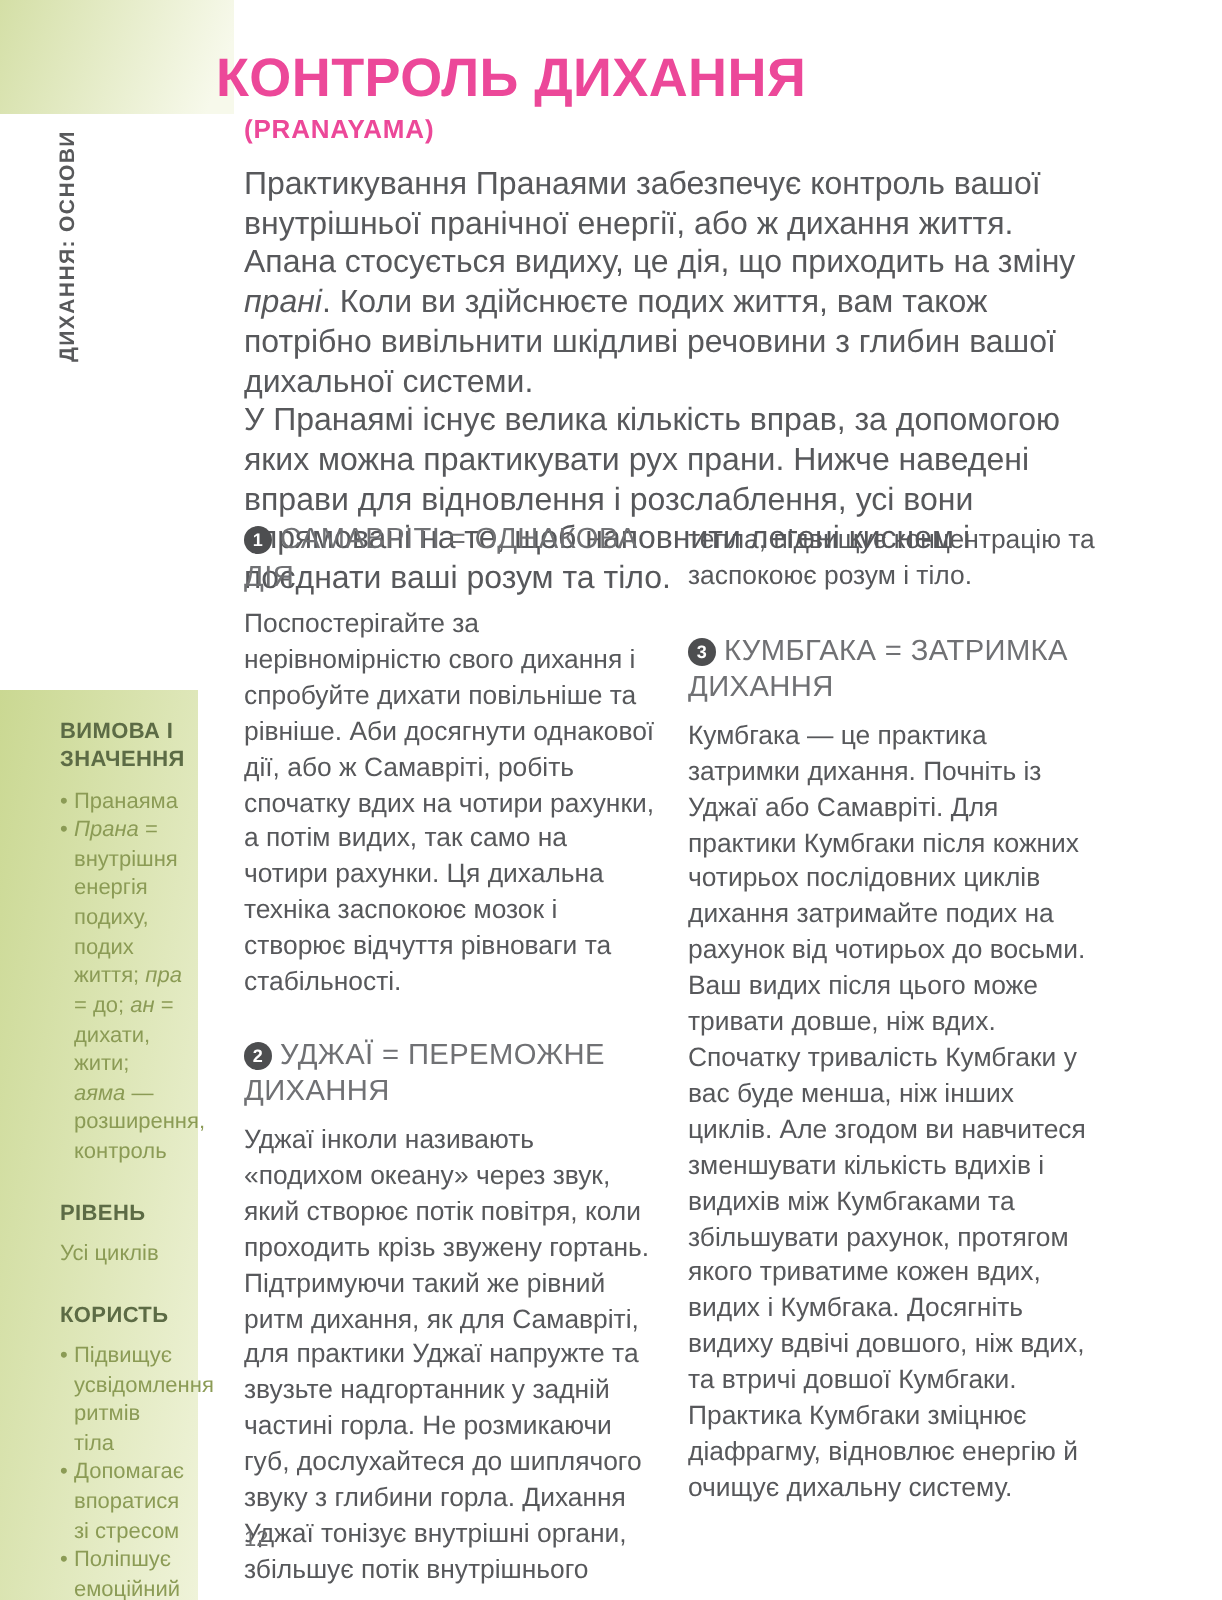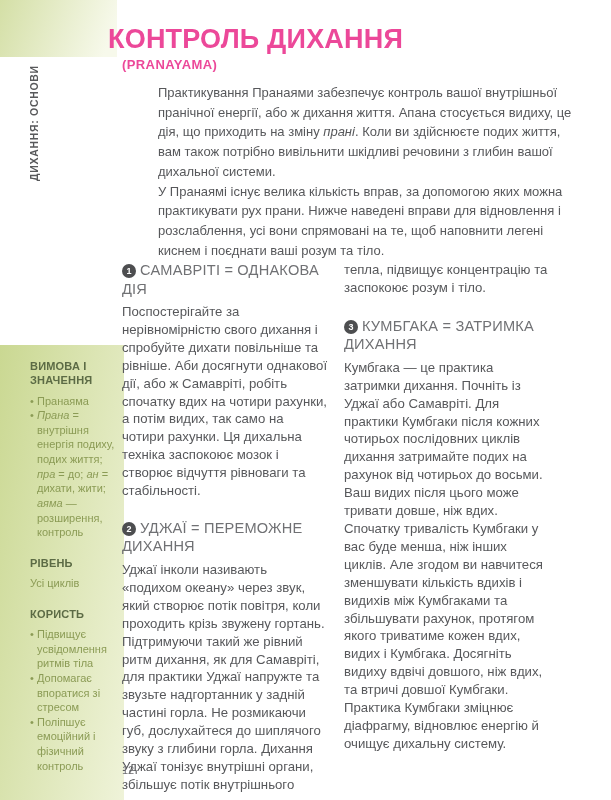--- a/index.html
+++ b/index.html
@@ -13,21 +13,21 @@
     background:linear-gradient(110deg, #d4dfa6 0%, #f7f9eb 90%);
   }
   .spine-label {
     position:absolute; left:28px; top:181px;
     transform:rotate(-90deg); transform-origin:0 0;
     font-size:10.5px; font-weight:bold; letter-spacing:0.7px;
     color:#58595b; white-space:nowrap;
   }
   
   .side-panel {
-    position:absolute; left:0; top:345px; width:124px; height:455px;
+    position:absolute; left:0; top:345px; width:99px; height:455px;
     background:linear-gradient(100deg, #cad892 0%, #eff3d9 100%);
     box-sizing:border-box; padding:14px 6px 0 30px;
   }
   .sp-group { margin-bottom:16px; }
   .sp-heading {
     font-size:11px; font-weight:bold; color:#5c6b45;
     line-height:1.3; margin:0 0 6px; letter-spacing:0.2px;
   }
   .sp-text { font-size:11px; color:#8b9b55; line-height:1.33; }
   .sp-list { list-style:none; margin:0; padding:0; }
@@ -41,21 +41,21 @@
   .title {
     position:absolute; left:108px; top:24px; margin:0;
     font-size:27px; font-weight:bold; color:#ec4899; letter-spacing:0.2px;
   }
   .subtitle {
     position:absolute; left:122px; top:57px;
     font-size:13px; font-weight:bold; color:#ec4899; letter-spacing:0.4px;
   }
   .intro {
     position:absolute; left:122px; top:83px; width:426px;
-    font-size:13px; line-height:19.7px; color:#57585b;margin-left:36px;
+    font-size:16px; line-height:19.7px; color:#57585b;
   }
   .intro p { margin:0; }
   .intro .it { font-style:italic; }
   .columns {
     position:absolute; left:122px; top:261px; width:428px;
     display:flex; gap:16px;
   }
   .col { width:206px; }
   .sec-heading {
     margin:0 0 5px; font-size:14.6px; line-height:18.5px;

